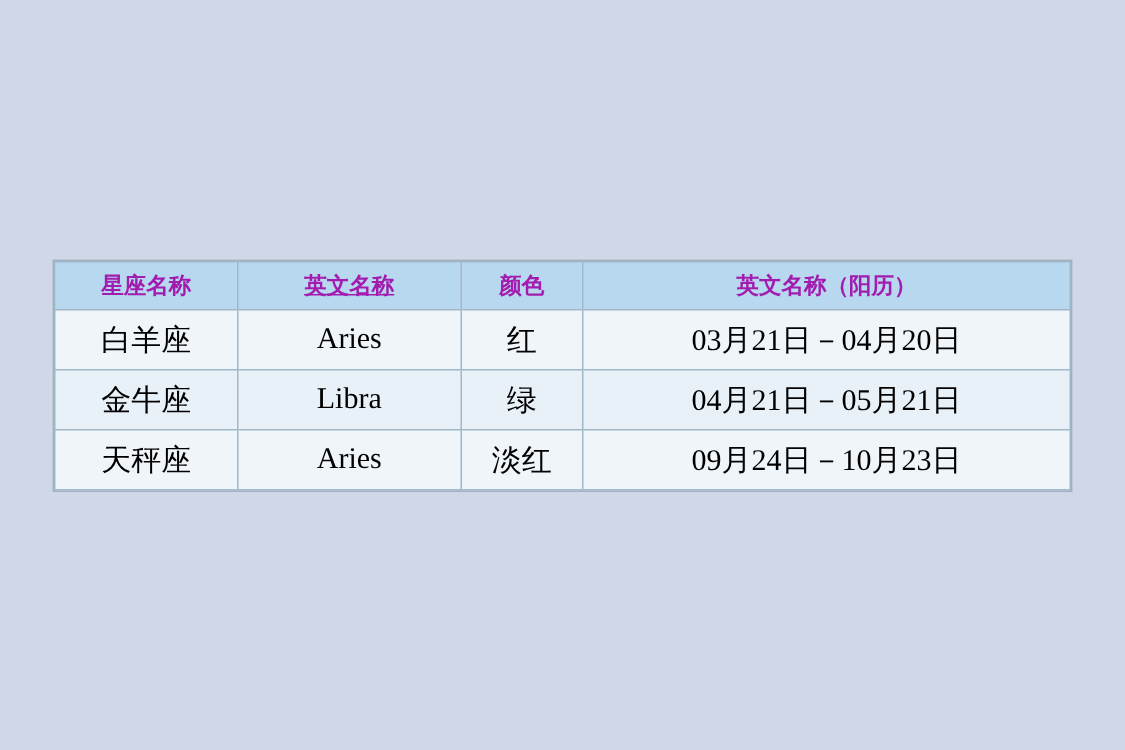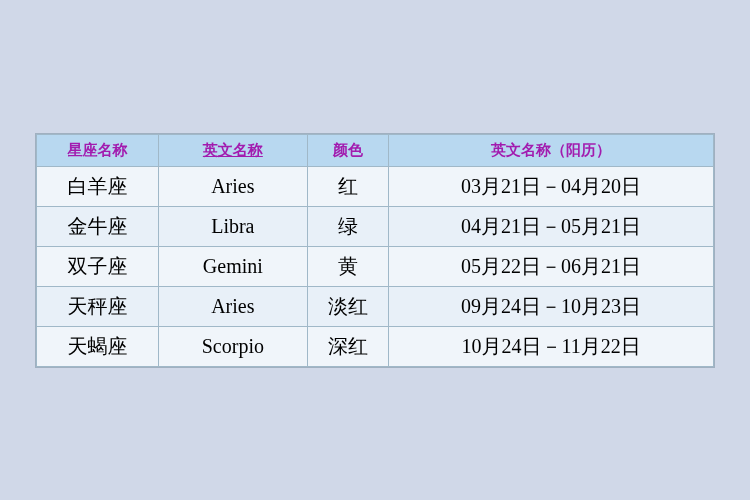--- a/index.html
+++ b/index.html
@@ -65,32 +65,20 @@
           <td>红</td>
           <td>03月21日－04月20日</td>
         </tr>
         <tr>
           <td>金牛座</td>
           <td>Libra</td>
           <td>绿</td>
           <td>04月21日－05月21日</td>
         </tr>
         <tr>
-          <td>双子座</td>
-          <td>Gemini</td>
-          <td>黄</td>
-          <td>05月22日－06月21日</td>
-        </tr>
-        <tr>
           <td>天秤座</td>
           <td>Aries</td>
           <td>淡红</td>
           <td>09月24日－10月23日</td>
-        </tr>
-        <tr>
-          <td>天蝎座</td>
-          <td>Scorpio</td>
-          <td>深红</td>
-          <td>10月24日－11月22日</td>
         </tr>
       </tbody>
   </table>
 </div>
 
 </body></html>

